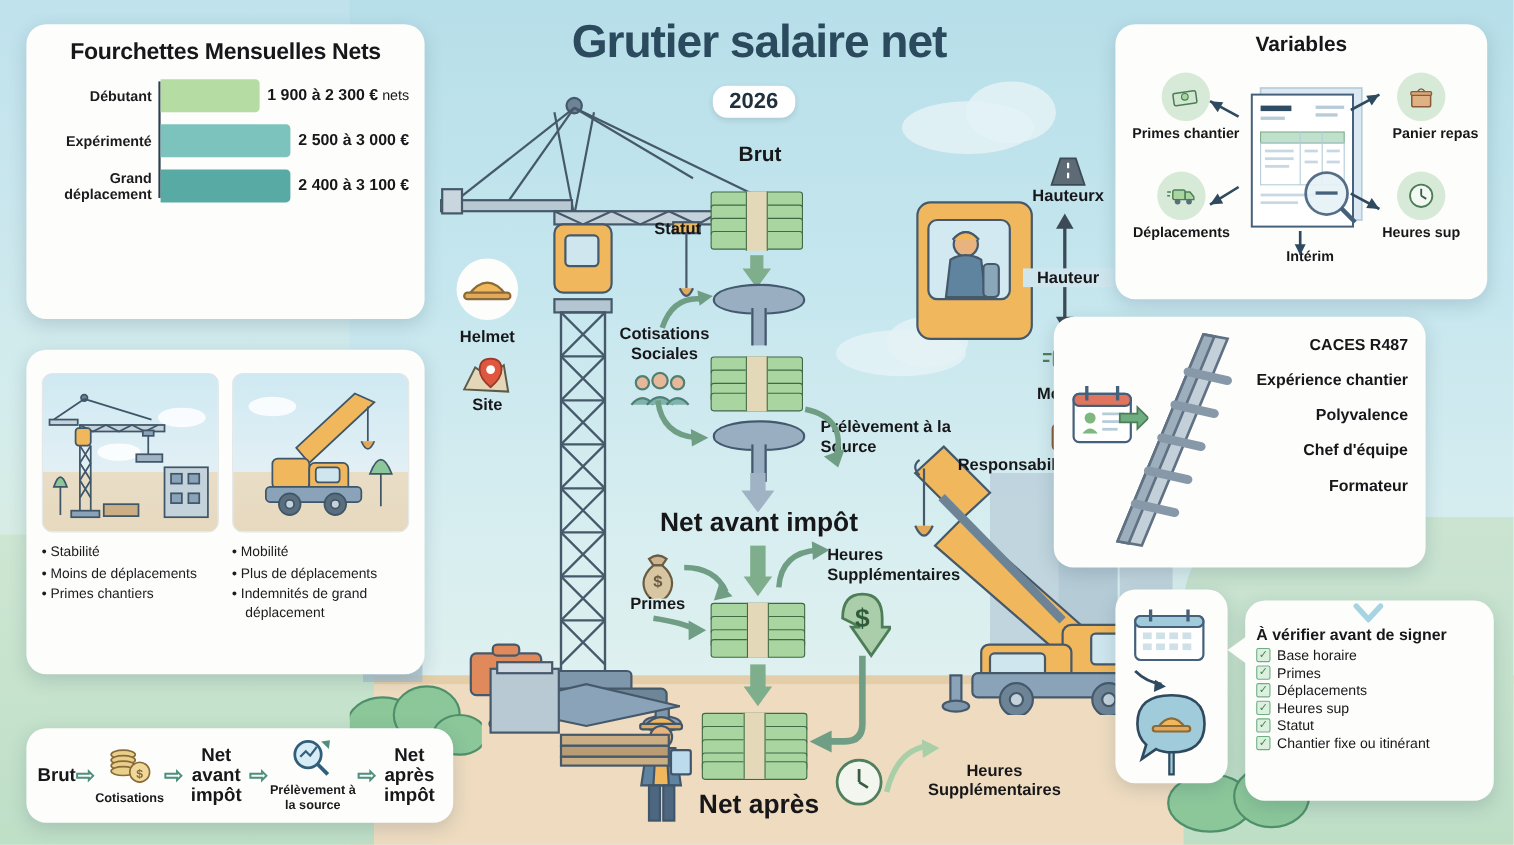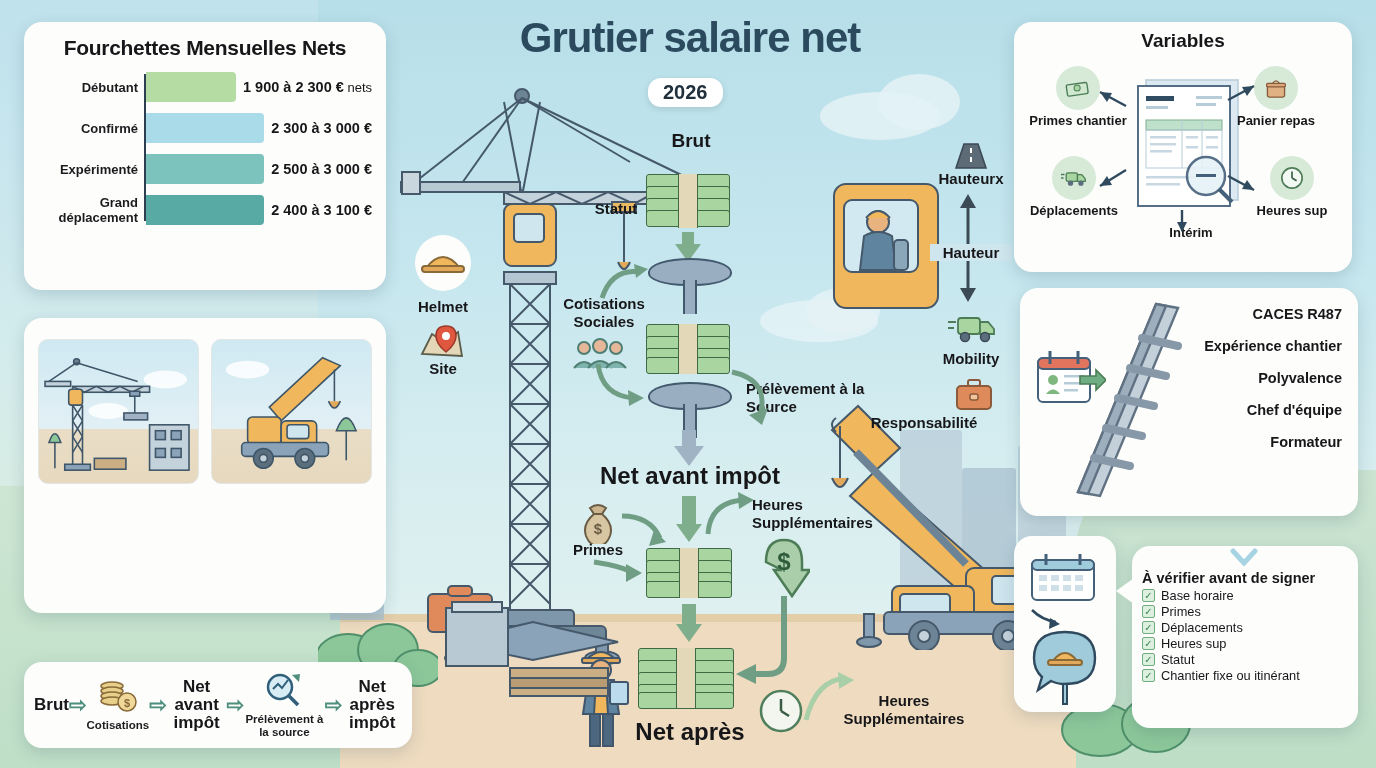--- a/index.html
+++ b/index.html
@@ -91,21 +91,21 @@
   #variables h2 { text-align: center; font-size: 19px; font-weight: bold; color: #17171a; }
   .var-grid { position: relative; height: 212px; }
   .vitem { position: absolute; text-align: center; width: 104px; }
   .vitem .vlabel { font-size: 13px; font-weight: bold; color: #17171a; line-height: 15px; margin-top: 3px; }
   .vicon {
     width: 44px; height: 44px; border-radius: 50%; background: #d6ead7;
     margin: 0 auto; display: flex; align-items: center; justify-content: center; font-size: 22px;
   }
 
   
-  #ladder { left: 1020px; top: 288px; width: 338px; height: 228px; padding: 10px; }
+  #ladder { left: 958px; top: 288px; width: 338px; height: 228px; padding: 10px; }
   .lad-steps { position: absolute; right: 16px; top: 18px; width: 210px; text-align: right; }
   .lad-steps div { font-size: 14.5px; font-weight: bold; color: #17171a; margin-bottom: 16px; }
 
   
   #calcard { left: 1014px; top: 536px; width: 102px; height: 176px; }
 
   
   #checklist { left: 1132px; top: 546px; width: 226px; height: 182px; padding: 8px 10px; }
   #checklist h3 { font-size: 14.5px; font-weight: bold; color: #17171a; margin-bottom: 2px; }
   .chk { display: flex; align-items: center; gap: 6px; margin-bottom: 1px; }
@@ -497,25 +497,20 @@
 <div class="card" id="ranges">
   <h2>Fourchettes Mensuelles Nets</h2>
   <div class="bars">
     <div class="axis"></div>
     <div class="brow">
       <div class="blabel">Débutant</div>
       <div class="bfill" style="width:53%;background:#b5dca3;"></div>
       <div class="bval"><span>1 900 à 2 300 €</span><span class="nets"> nets</span></div>
     </div>
     <div class="brow">
-      <div class="blabel">Confirmé</div>
-      <div class="bfill" style="width:63%;background:#a9dbe8;"></div>
-      <div class="bval">2 300 à 3 000 €</div>
-    </div>
-    <div class="brow">
       <div class="blabel">Expérimenté</div>
       <div class="bfill" style="width:66%;background:#7dc3bd;"></div>
       <div class="bval">2 500 à 3 000 €</div>
     </div>
     <div class="brow">
       <div class="blabel">Grand déplacement</div>
       <div class="bfill" style="width:67%;background:#58aaa4;"></div>
       <div class="bval">2 400 à 3 100 €</div>
     </div>
   </div>
@@ -567,20 +562,32 @@
           <circle cx="52" cy="120" r="10" fill="#5a6e7d"></circle>
             <circle cx="52" cy="120" r="4" fill="#c4d2dc"></circle>
           <circle cx="94" cy="120" r="10" fill="#5a6e7d"></circle>
             <circle cx="94" cy="120" r="4" fill="#c4d2dc"></circle>
           <path d="M126 92 q10 -26 20 0 z" fill="#8cc79a"></path>
             <line x1="136" y1="92" x2="136" y2="122" fill="none"></line>
         </g>
       </svg>
     </div>
   </div>
+  <div class="cmp-lists">
+    <ul class="cmp-list">
+      <li>Stabilité</li>
+      <li>Moins de déplacements</li>
+      <li>Primes chantiers</li>
+    </ul>
+    <ul class="cmp-list">
+      <li>Mobilité</li>
+      <li>Plus de déplacements</li>
+      <li>Indemnités de grand déplacement</li>
+    </ul>
+  </div>
 </div>
 
 <div class="card" id="process">
   <div class="proc">
     <div class="pstep">
       <div class="big">Brut</div>
     </div>
     <div class="parrow">⇨</div>
     <div class="pstep">
       <svg style="width:42px;height:36px;" viewBox="0 0 42 36">
@@ -648,21 +655,21 @@
     <div class="vitem" style="left:4px;top:14px;">
       <div class="vicon">
         <svg viewBox="0 0 30 22" style="width:26px;height:20px;">
           <rect x="2" y="6" width="24" height="13" rx="2" fill="#cfe8cf" stroke="#4d7d57" stroke-width="1.6" transform="rotate(-8 14 12)"></rect>
           <circle cx="14" cy="11" r="3.5" fill="#a8d5a0" stroke="#4d7d57" stroke-width="1.2"></circle>
         </svg>
       </div>
       <div class="vlabel">Primes chantier</div>
     </div>
 
-    <div class="vitem" style="right:16px;top:14px;">
+    <div class="vitem" style="right:0;top:14px;text-align:right;">
       <div class="vicon">
         <svg viewBox="0 0 28 24" style="width:24px;height:21px;">
           <path d="M4 8 h20 v12 a2 2 0 0 1 -2 2 h-16 a2 2 0 0 1 -2 -2 z" fill="#e0b283" stroke="#8a5a3a" stroke-width="1.6"></path>
           <rect x="3" y="6" width="22" height="4" rx="1.5" fill="#d8a87a" stroke="#8a5a3a" stroke-width="1.4"></rect>
           <path d="M10 6 q4 -6 8 0" fill="none" stroke="#8a5a3a" stroke-width="1.4"></path>
         </svg>
       </div>
       <div class="vlabel">Panier repas</div>
     </div>
 

